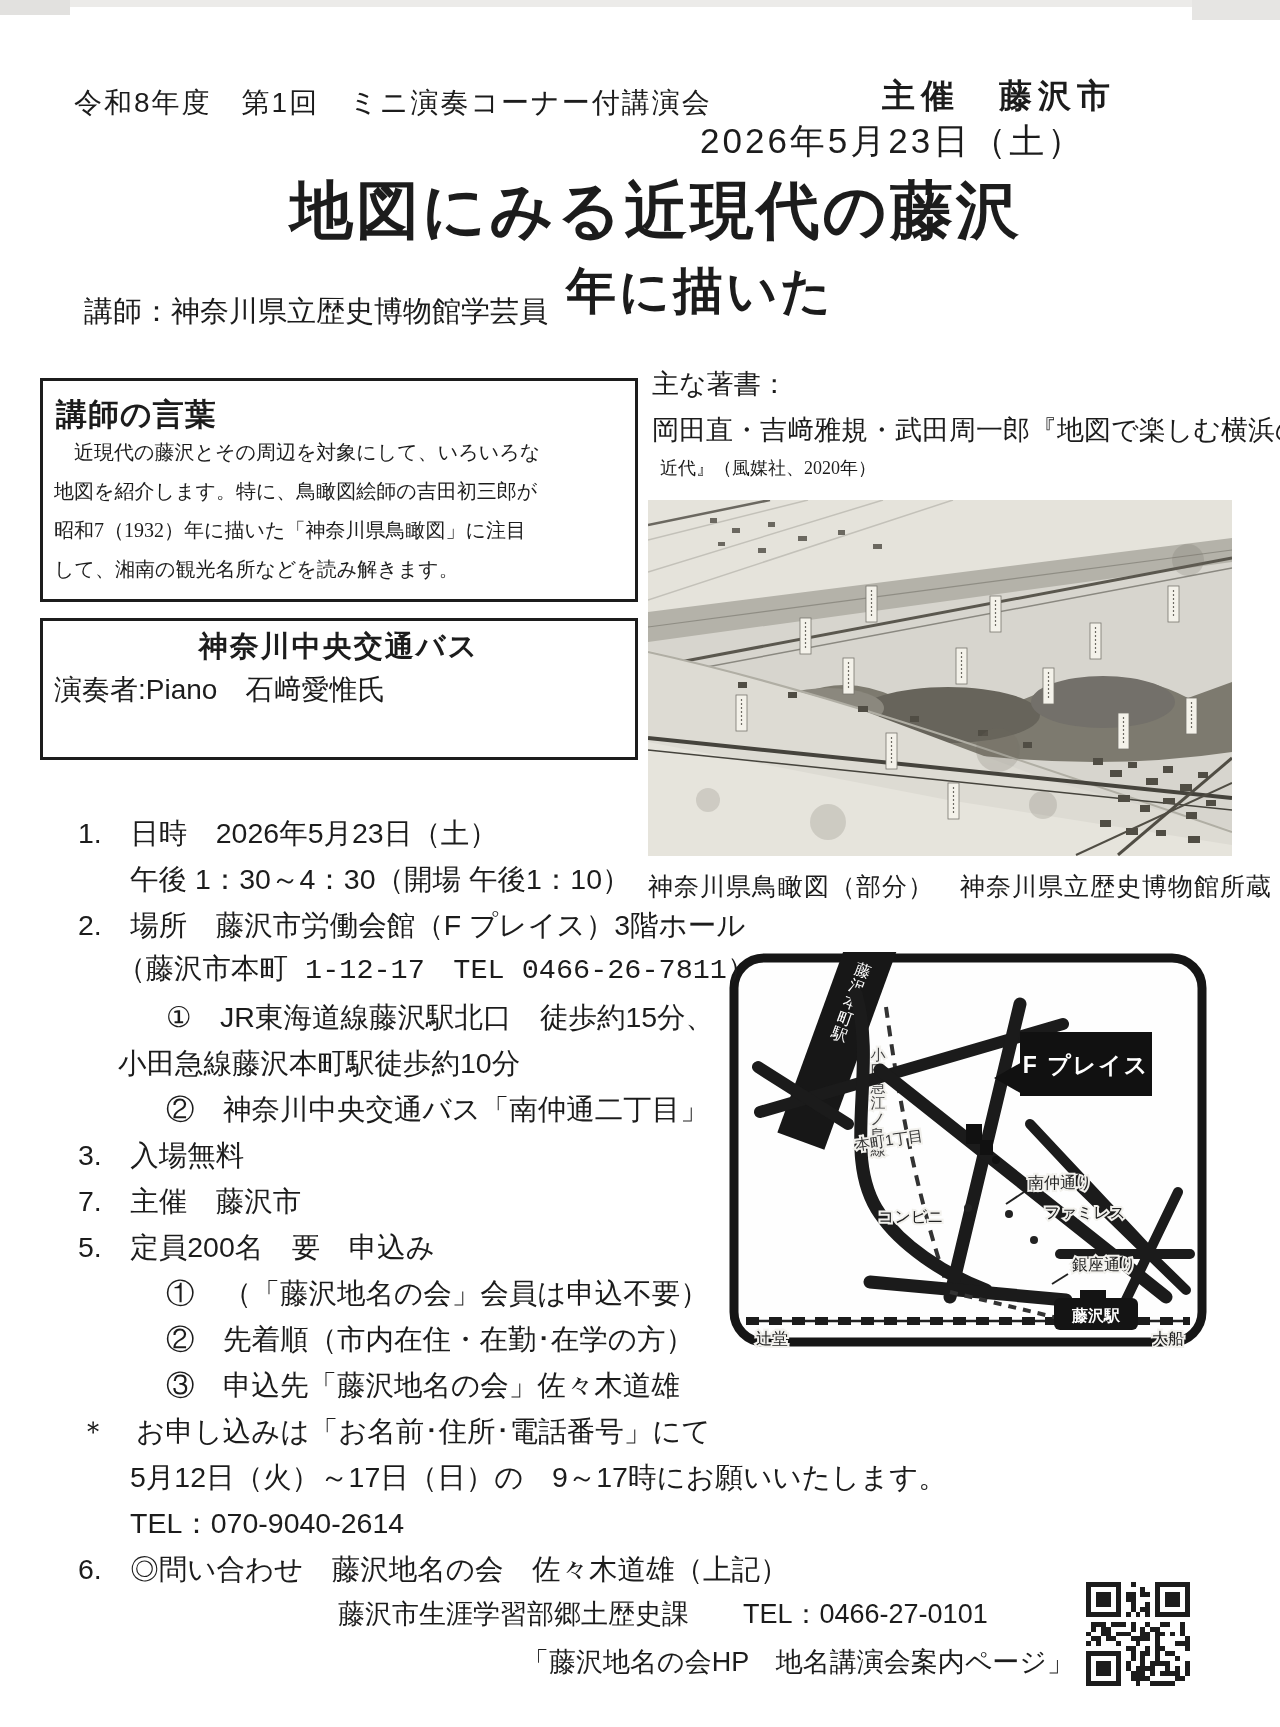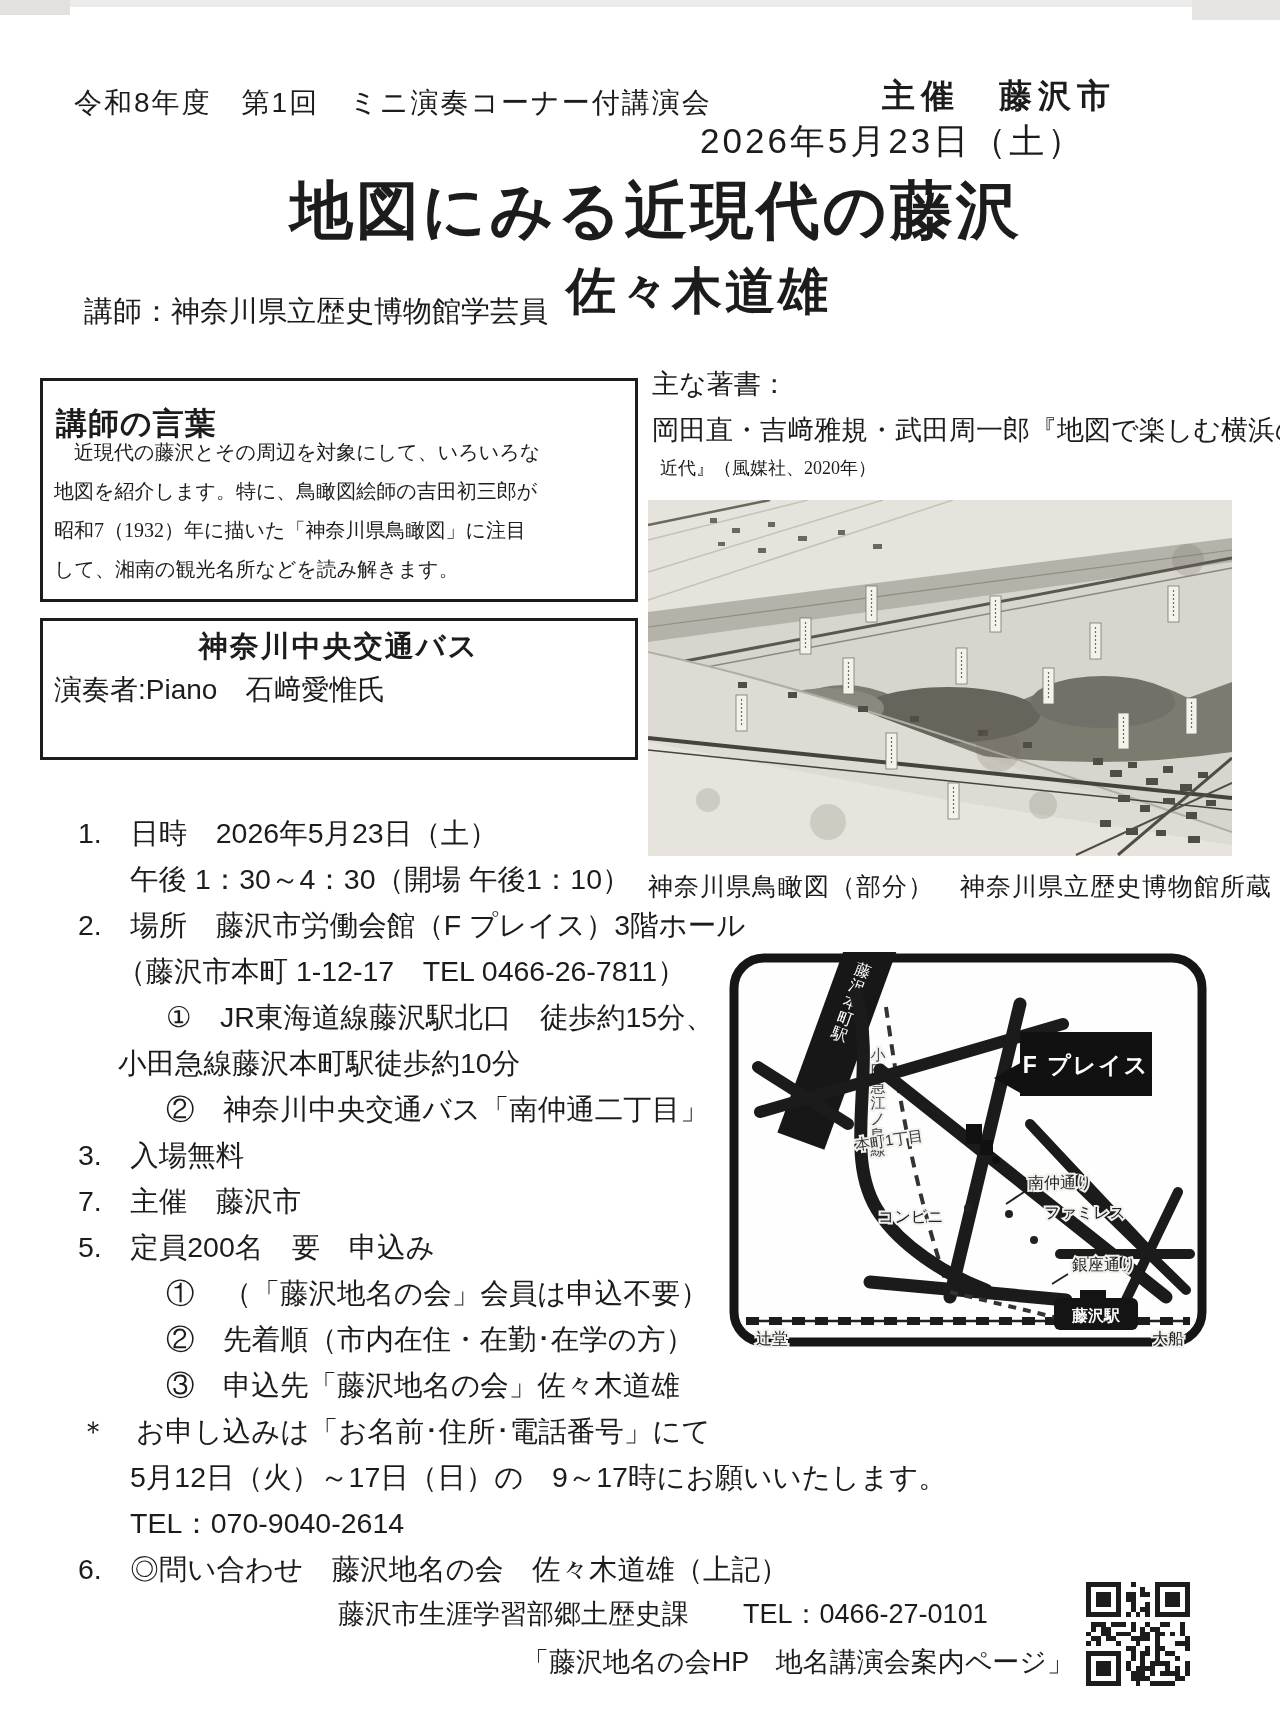--- a/index.html
+++ b/index.html
@@ -17,40 +17,40 @@
 
   .series{left:74px;top:84px;font-size:28px;letter-spacing:2px;}
   .organizer{left:882px;top:74px;font-size:33px;font-weight:bold;letter-spacing:6px;}
   .eventdate{left:700px;top:118px;font-size:35px;font-weight:normal;letter-spacing:3px;}
   .maintitle{left:290px;top:168px;font-size:63px;font-weight:bold;letter-spacing:3px;}
   .lectprefix{left:84px;top:292px;font-size:29px;}
   .lectname{left:566px;top:258px;font-size:50px;font-weight:bold;letter-spacing:3px;}
 
   .box{position:absolute;border:3px solid #1c1c1c;background:#fff;}
   .box1{left:40px;top:378px;width:592px;height:218px;}
-  .box1 .bh{position:absolute;left:13px;top:22px;font-size:31px;font-weight:bold;letter-spacing:1px;}
+  .box1 .bh{position:absolute;left:13px;top:13px;font-size:31px;font-weight:bold;letter-spacing:1px;}
   .box1 .bl{position:absolute;left:11px;font-size:20px;line-height:39px;white-space:nowrap;}
   .box2{left:40px;top:618px;width:592px;height:136px;}
   .box2 .bh{position:absolute;left:0;top:6px;width:100%;text-align:center;font-size:29px;font-weight:bold;letter-spacing:2px;}
   .box2 .bl{position:absolute;left:11px;font-size:28px;white-space:nowrap;}
 
   .bookshead{left:652px;top:366px;font-size:27px;}
   .booksl1{left:652px;top:412px;font-size:27px;}
   .booksl2{left:660px;top:456px;font-size:18px;}
 
   .birdseye{position:absolute;left:648px;top:500px;width:584px;height:356px;}
   .caption{left:648px;top:870px;width:584px;text-align:center;font-size:25px;letter-spacing:1px;}
 
   .mapwrap{position:absolute;left:728px;top:952px;width:480px;height:405px;}
 
   .details{position:absolute;left:0;top:810px;width:720px;}
   .dl{font-size:28.5px;line-height:46px;white-space:nowrap;}
   .ind0{padding-left:78px;}
   .ind1{padding-left:130px;}
-  .ind1b{padding-left:117px;}
+  .ind1b{padding-left:117px;font-family:Liberation Mono, monospace;}
   .ind2{padding-left:166px;}
   .ind3{padding-left:118px;}
   .indstar{padding-left:79px;}
 
   .footer1{left:338px;top:1596px;font-size:27px;}
   .footer2{left:522px;top:1644px;font-size:27px;}
 
   .qr{position:absolute;left:1086px;top:1582px;width:104px;height:104px;}
 
   svg text{font-family:"Liberation Sans",sans-serif;}
@@ -61,21 +61,21 @@
 
 <div class="scan-top"></div>
 <div class="scan-corner-l"></div>
 <div class="scan-corner-r"></div>
 
 <div class="abs series">令和8年度　第1回　ミニ演奏コーナー付講演会</div>
 <div class="abs organizer">主催　藤沢市</div>
 <div class="abs eventdate">2026年5月23日（土）</div>
 <div class="abs maintitle serif">地図にみる近現代の藤沢</div>
 <div class="abs lectprefix">講師：神奈川県立歴史博物館学芸員</div>
-<div class="abs lectname">佐々木道雄</div>
+<div class="abs lectname">年に描いた</div>
 
 <div class="box box1">
   <div class="bh">講師の言葉</div>
   <div class="bl serif" style="top:52px">　近現代の藤沢とその周辺を対象にして、いろいろな</div>
   <div class="bl serif" style="top:91px">地図を紹介します。特に、鳥瞰図絵師の吉田初三郎が</div>
   <div class="bl serif" style="top:130px">昭和7（1932）年に描いた「神奈川県鳥瞰図」に注目</div>
   <div class="bl serif" style="top:169px">して、湘南の観光名所などを読み解きます。</div>
 </div>
 
 <div class="box box2">

